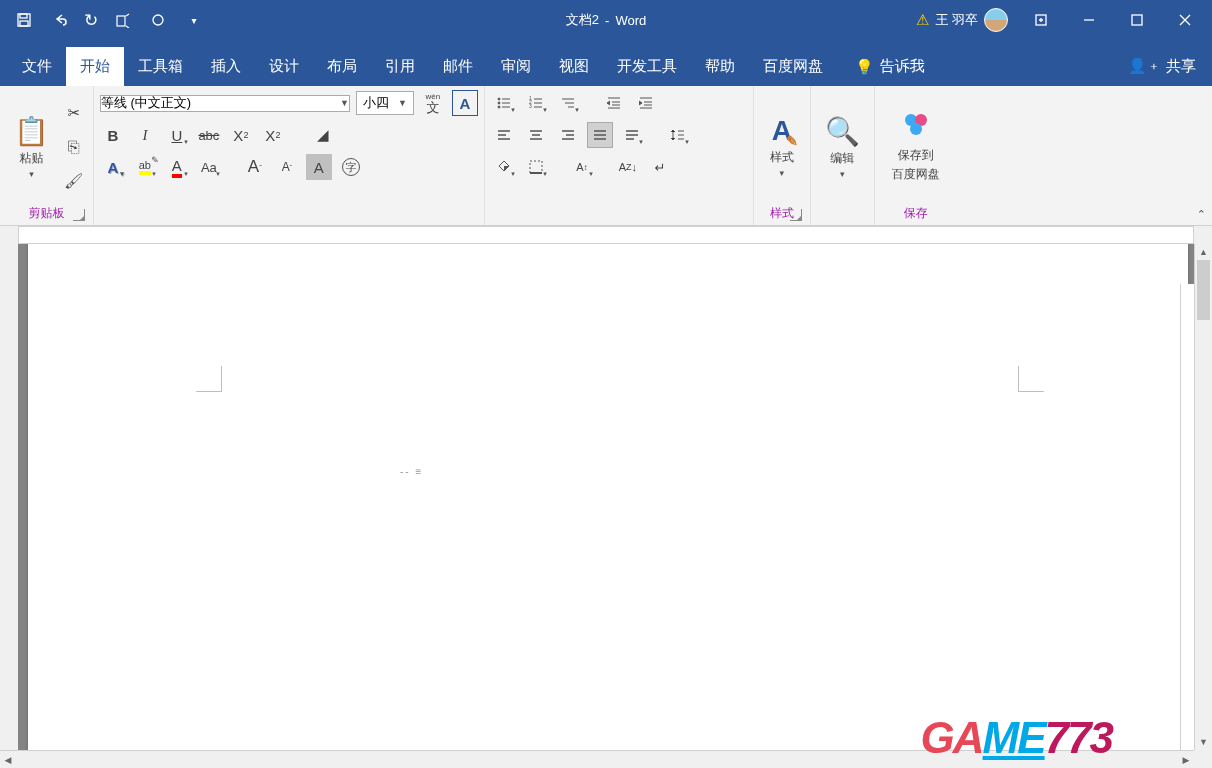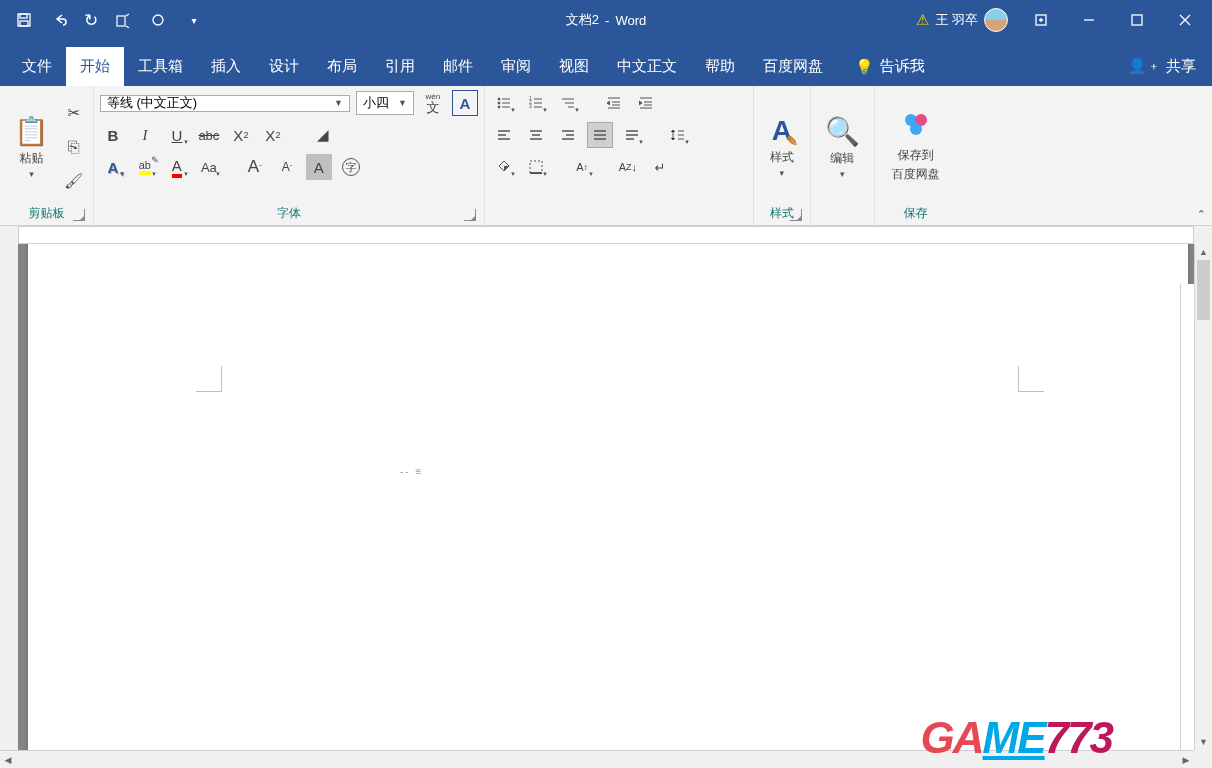--- a/index.html
+++ b/index.html
@@ -19,30 +19,30 @@
 
 .tabbar { height: 46px; background: #2b579a; display: flex; align-items: flex-end; color: #fff; font-size: 15px; padding-left: 8px; }
 .tab { padding: 10px 14px; cursor: pointer; }
 .tab.active { background: #fff; color: #2b579a; }
 .tell-me { display: flex; align-items: center; gap: 6px; padding: 10px 14px; margin-left: 4px; }
 .share-btn { margin-left: auto; padding: 10px 16px; display: flex; align-items: center; gap: 4px; }
 
 .ribbon { height: 140px; background: #f3f3f3; border-bottom: 1px solid #d0d0d0; display: flex; position: relative; }
 .group { border-right: 1px solid #e0e0e0; display: flex; flex-direction: column; padding: 4px 6px 2px 6px; }
 .group-body { flex: 1; display: flex; gap: 4px; }
-.group-label { height: 20px; display: flex; align-items: center; justify-content: center; font-size: 12px; color: #0f766e; position: relative; }
+.group-label { height: 20px; display: flex; align-items: center; justify-content: center; font-size: 12px; color: #a21caf; position: relative; }
 .dialog-launcher { position: absolute; right: 2px; bottom: 2px; width: 12px; height: 12px; border: 1px solid #888; border-top: none; border-left: none; }
 .dialog-launcher::after { content: ""; position: absolute; right: -1px; bottom: -1px; border: 3px solid transparent; border-right-color: #888; border-bottom-color: #888; }
 
 .big-btn { display: flex; flex-direction: column; align-items: center; justify-content: center; gap: 2px; padding: 4px 8px; font-size: 12px; color: #444; min-width: 44px; }
 .big-icon { font-size: 28px; }
 
 .font-group .rows { display: flex; flex-direction: column; gap: 6px; width: 378px; }
 .row { display: flex; align-items: center; gap: 6px; }
-.font-name-box { flex: 1; height: 17px; border: 1px solid #ababab; background: #fff; display: flex; align-items: center; padding: 0 6px; font-size: 13px; justify-content: space-between; }
+.font-name-box { flex: 1; height: 17px; border: 1px solid #ababab; background: #fff; display: flex; align-items: center; padding: 0 0; font-size: 13px; justify-content: space-between; }
 .font-size-box { width: 58px; height: 24px; border: 1px solid #ababab; background: #fff; display: flex; align-items: center; padding: 0 6px; font-size: 13px; justify-content: space-between; }
 .dd-arrow { font-size: 9px; color: #555; }
 .rb { width: 26px; height: 26px; display: flex; align-items: center; justify-content: center; font-size: 15px; color: #444; border: 1px solid transparent; position: relative; }
 .rb.active { background: #d0d0d0; border: 1px solid #aaa; }
 .rb .dd { position: absolute; right: 1px; bottom: 1px; font-size: 7px; color: #555; }
 .rb svg { width: 16px; height: 16px; }
 
 .para-group .rows { display: flex; flex-direction: column; gap: 6px; width: 256px; }
 
 .collapse-caret { position: absolute; right: 6px; bottom: 4px; font-size: 11px; color: #555; }
@@ -139,21 +139,21 @@
   <div class="tab">文件</div>
   <div class="tab active">开始</div>
   <div class="tab">工具箱</div>
   <div class="tab">插入</div>
   <div class="tab">设计</div>
   <div class="tab">布局</div>
   <div class="tab">引用</div>
   <div class="tab">邮件</div>
   <div class="tab">审阅</div>
   <div class="tab">视图</div>
-  <div class="tab">中文正文</div>
+  <div class="tab">开发工具</div>
   <div class="tab">帮助</div>
   <div class="tab">百度网盘</div>
   <div class="tell-me">
     <span>💡</span>
     <span>告诉我</span>
   </div>
   <div class="share-btn">
     <span>👤﹢</span>
     <span>共享</span>
   </div>
@@ -223,24 +223,20 @@
           <div style="width:8px;"></div>
           <div class="rb" style="font-size:17px;">A<span style="font-size:8px;vertical-align:super;">ˆ</span></div>
           <div class="rb" style="font-size:12px;">A<span style="font-size:7px;vertical-align:super;">ˇ</span></div>
           <div class="rb" style="background:#c0c0c0;">A</div>
           <div class="rb">
               <span style="border:1.5px solid #555;border-radius:50%;width:18px;height:18px;display:flex;align-items:center;justify-content:center;font-size:11px;">字</span>
             </div>
         </div>
       </div>
     </div>
-    <div class="group-label">
-        <span>字体</span>
-        <div class="dialog-launcher"></div>
-      </div>
   </div>
 
   <div class="group para-group">
     <div class="group-body">
       <div class="rows">
         <div class="row">
           <div class="rb">
               <svg viewBox="0 0 16 16" stroke="#555">
                 <circle cx="3" cy="4" r="1" fill="#555"></circle>
                 <line x1="6" y1="4" x2="14" y2="4"></line>

